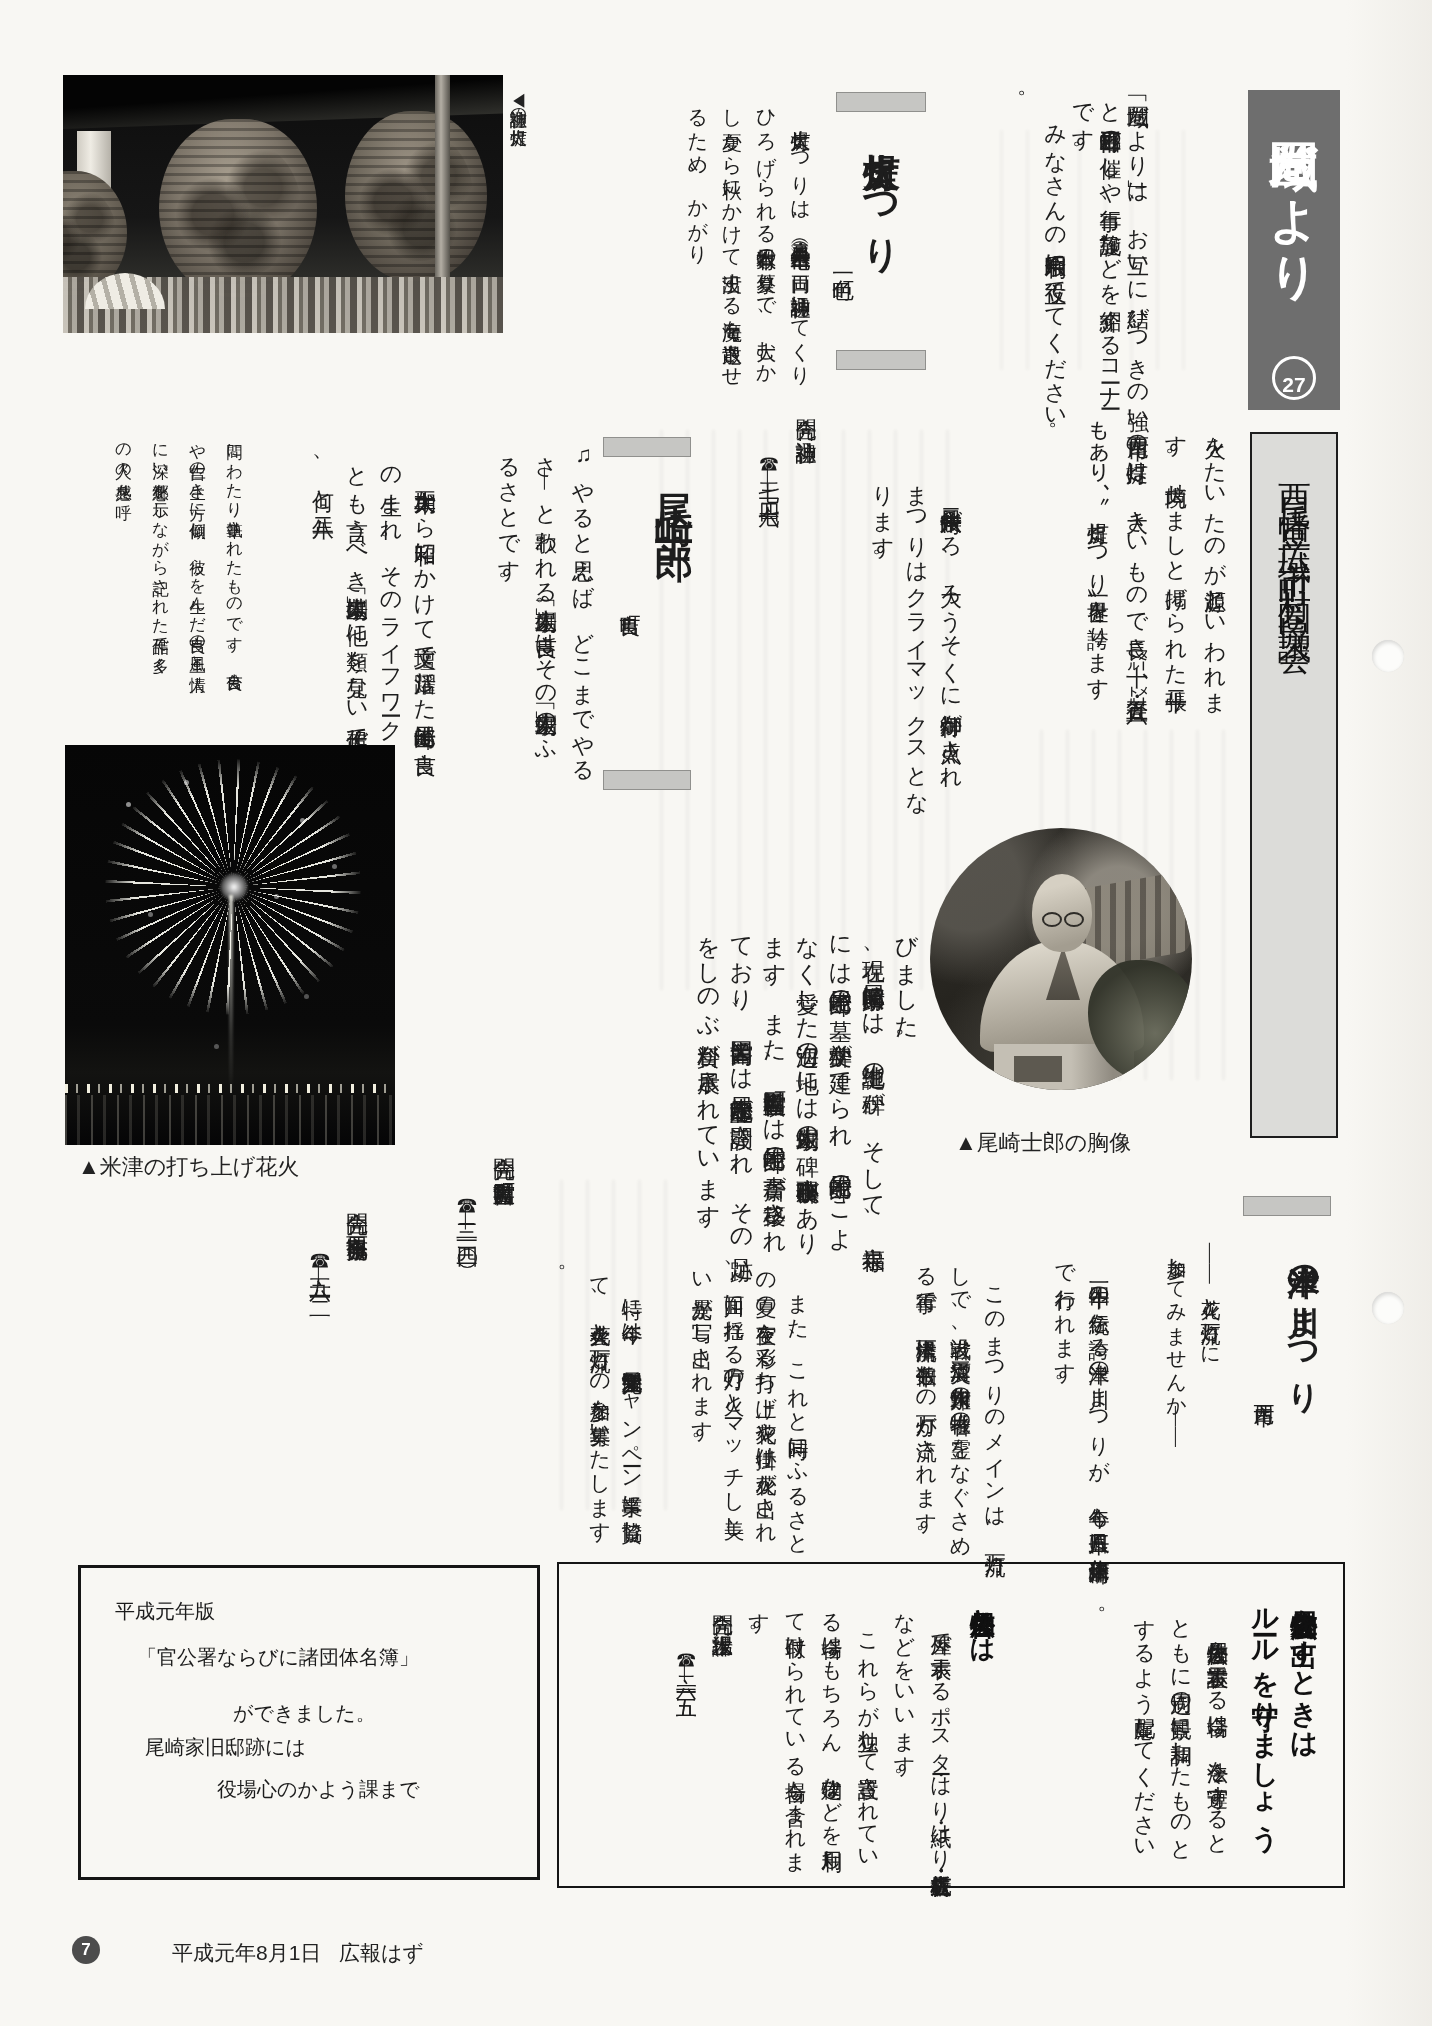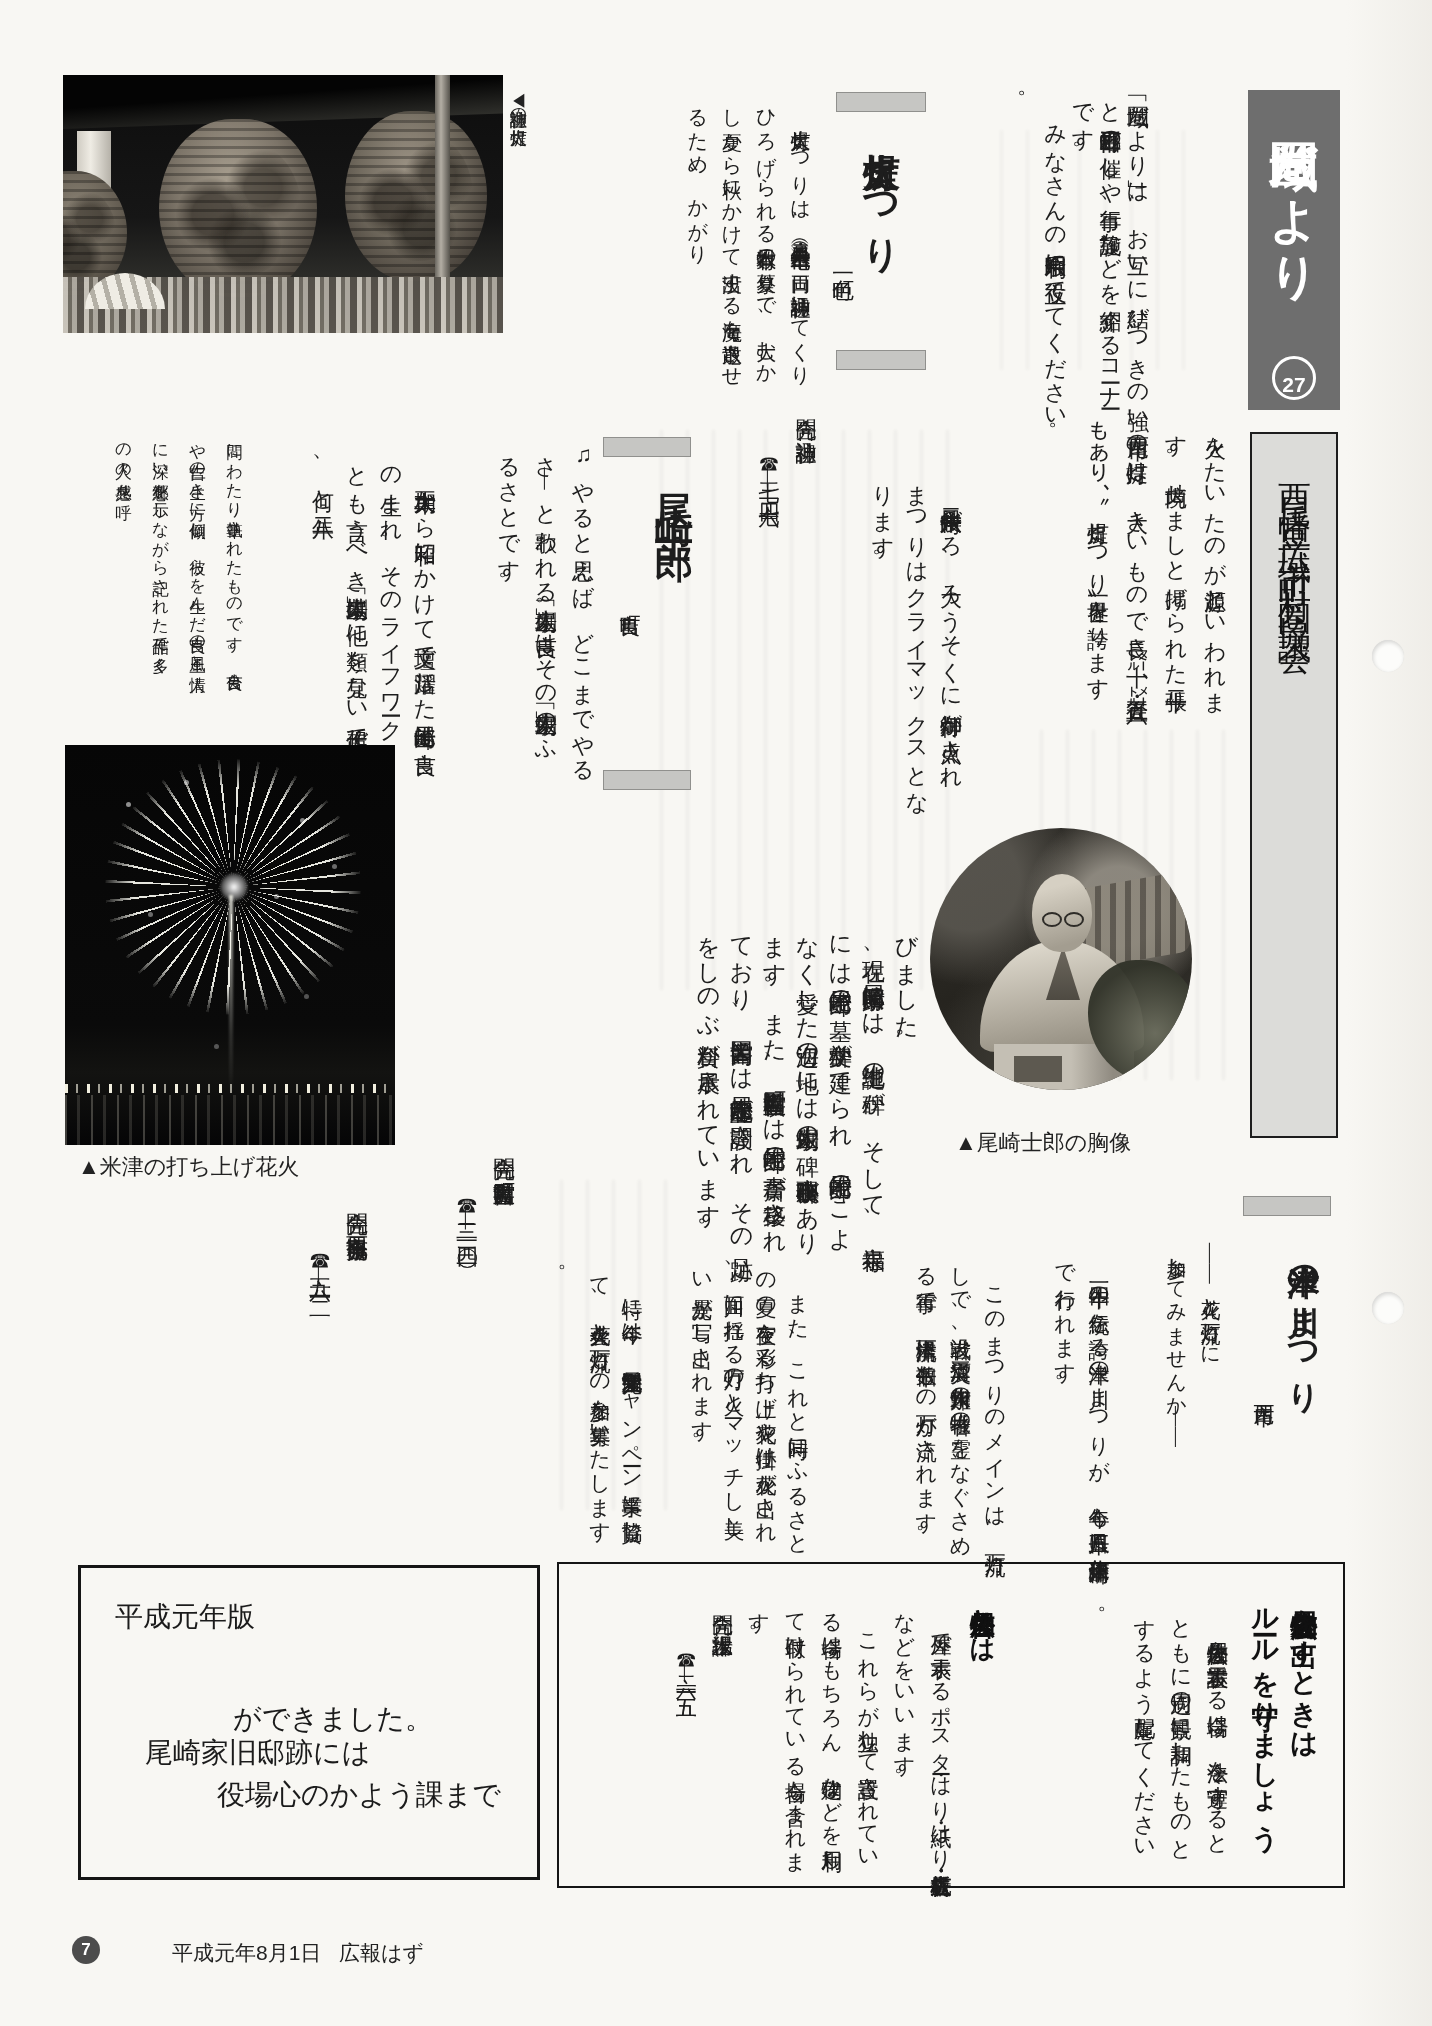--- a/index.html
+++ b/index.html
@@ -107,21 +107,21 @@
     font-family:"Liberation Sans",sans-serif;font-weight:700;font-size:27px;line-height:39px;color:#111;}
   .sb-body{position:absolute;right:108px;top:40px;height:262px;width:192px;writing-mode:vertical-rl;
     font-size:21.5px;line-height:36.5px;line-break:anywhere;}
   .sb-sub{position:absolute;left:408px;top:28px;writing-mode:vertical-rl;
     font-family:"Liberation Sans",sans-serif;font-weight:700;font-size:25px;color:#111;}
   .sb-subbody{position:absolute;left:12px;top:34px;width:388px;height:266px;writing-mode:vertical-rl;
     font-size:21px;line-height:36.4px;line-break:anywhere;}
   .sb-body p,.sb-subbody p{margin:0;text-indent:1em;}
   .sb-subbody p.nc{text-indent:0;}
   .sb-subbody p.ph{text-indent:2em;}
-  .dir-line{position:absolute;font-family:Liberation Mono, monospace;font-size:28px;color:#1b1b1b;white-space:nowrap;}
+  .dir-line{position:absolute;font-family:Liberation Mono, monospace;font-size:20px;color:#1b1b1b;white-space:nowrap;}
   
   .page-badge{position:absolute;left:72px;top:1936px;width:28px;height:28px;border-radius:50%;background:#4c4c4c;
     color:#fff;display:flex;align-items:center;justify-content:center;font-weight:700;font-size:17px;
     font-family:"Liberation Sans",sans-serif;}
   .footer-text{position:absolute;left:140px;top:1939px;font-family:"Liberation Sans",sans-serif;
     font-size:21px;color:#222;white-space:nowrap;margin-left:32px;}
   .hole{position:absolute;width:32px;height:32px;border-radius:50%;background:#fcfcfa;
     box-shadow:inset 1px 2px 4px rgba(0,0,0,.16),0 0 1px rgba(0,0,0,.08);}
   .ghost{position:absolute;opacity:.05;pointer-events:none;filter:blur(1.5px);
     background:repeating-linear-gradient(90deg,#333 0 3px,transparent 3px 26px);}
@@ -263,20 +263,21 @@
     <div class="sb-subbody">
       <p>屋外で表示するポスター・はり紙・はり札・立看板・広告板・広告塔などをいいます。</p>
       <p>これらが独立して設置されている場合はもちろん、建物などを利用して取付けられている場合も含まれます。</p>
       <p class="nc">問合先　役場土木課</p>
       <p class="ph">☎六二―五五一一</p>
     </div>
   </div>
 
   <div class="box" style="left:78px;top:1565px;width:462px;height:315px;border-width:3px;">
     <div class="dir-line" style="left:34px;top:30px;">平成元年版</div>
+    <div class="dir-line" style="left:56px;top:76px;">「官公署ならびに諸団体名簿」</div>
     <div class="dir-line" style="left:152px;top:132px;">ができました。</div>
     <div class="dir-line" style="left:64px;top:166px;">尾崎家旧邸跡には</div>
     <div class="dir-line" style="left:136px;top:208px;">役場心のかよう課まで</div>
   </div>
 
   <div class="page-badge">
     <span>7</span>
   </div>
   <div class="footer-text">
     <span>平成元年8月1日</span>&nbsp;&nbsp;

